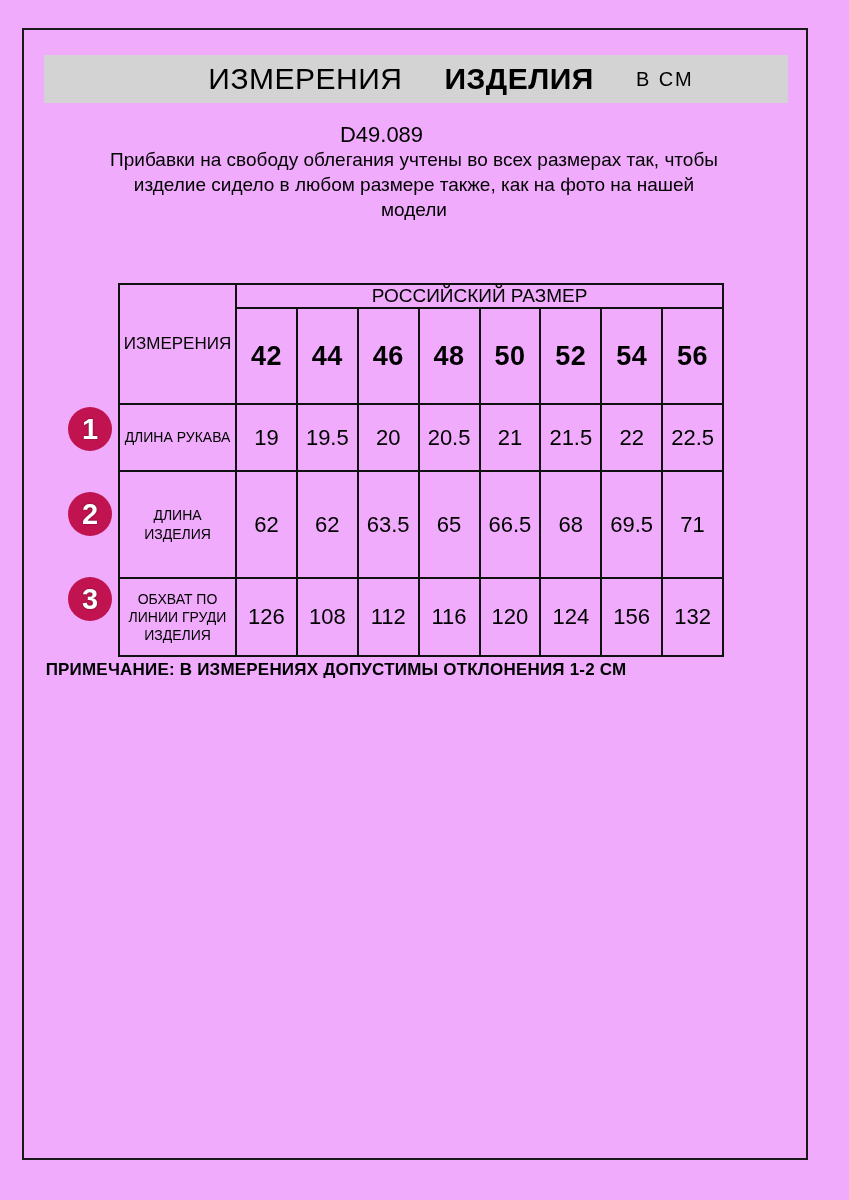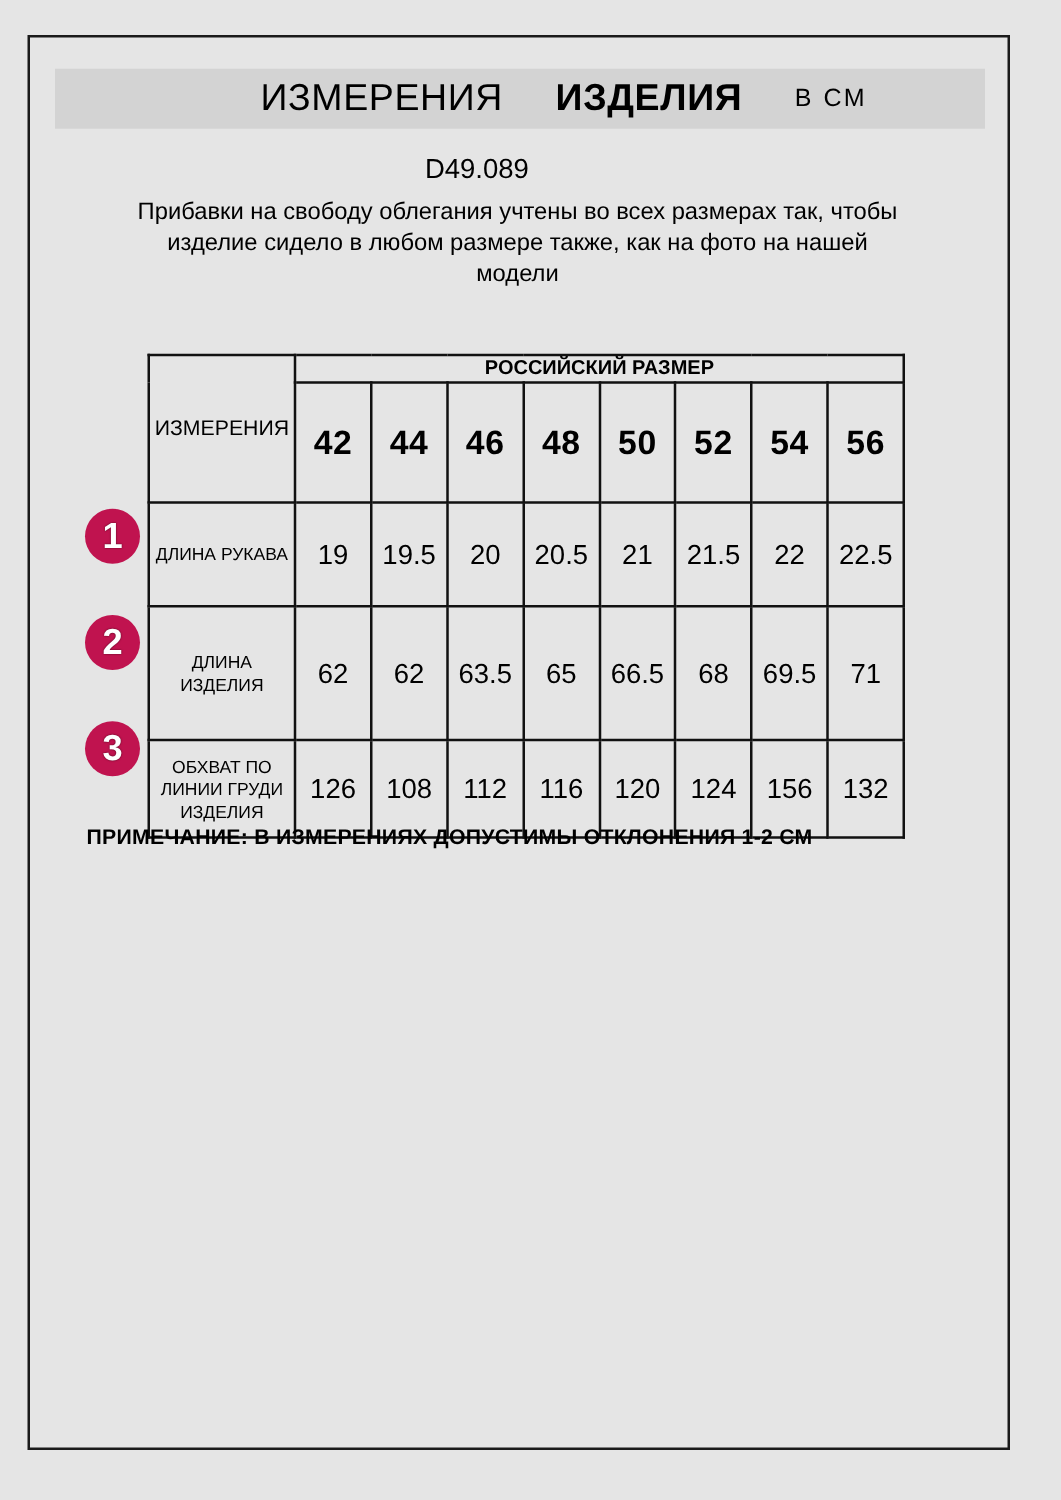--- a/index.html
+++ b/index.html
@@ -1,20 +1,20 @@
 <!DOCTYPE html>
 <html><head>
 <meta charset="utf-8">
 <style>
   html, body { margin: 0; padding: 0; background: #ffffff; }
   .page {
     position: relative;
     width: 849px;
     height: 1200px;
-    background: #e5e5e5;
+    background: #f0abfc;
     color: #000;
     font-family: "Liberation Sans", sans-serif;
     overflow: hidden;
   }
   .frame {
     position: absolute;
     left: 22px; top: 28px;
     width: 782px; height: 1128px;
     border: 2px solid #1a1a1a;
   }
@@ -39,40 +39,39 @@
     text-align: center;
     font-size: 22px;
   }
   .description {
     position: absolute;
     left: 22px; top: 147px; width: 784px;
     text-align: center;
     font-size: 19px;
     line-height: 25px;
     white-space: pre-line;
-    margin-top: 10px;
   }
   table.size-table {
     position: absolute;
     left: 118px; top: 283px;
     width: 604px;
     border-collapse: collapse;
     table-layout: fixed;
   }
   table.size-table td {
     border: 2px solid #111;
     text-align: center;
     vertical-align: middle;
     padding: 0 2px;
   }
   td.corner-cell { font-size: 17px; }
-  td.group-cell  { font-size: 16px; height: 20px; padding: 1px 0; font-weight: bold; }
+  td.group-cell  { font-size: 19px; height: 20px; padding: 1px 0; }
   tr.sizes-row   { height: 96px; }
   td.size-cell   { font-size: 27px; font-weight: bold; letter-spacing: 0.5px; }
-  tr.data-row-1  { height: 83px; }
+  tr.data-row-1  { height: 67px; }
   tr.data-row-2  { height: 107px; }
   tr.data-row-3  { height: 78px; }
   td.rowlabel-cell {
     font-size: 14px;
     line-height: 1.3;
     white-space: pre-line;
   }
   td.value-cell { font-size: 22px; margin-top: 47px; }
   .badge {
     position: absolute;
@@ -87,21 +86,21 @@
     align-items: center;
     justify-content: center;
     text-shadow: 0 0 1.5px rgba(45, 0, 16, 0.9);
   }
   .badge-1 { top: 407px; }
   .badge-2 { top: 492px; }
   .badge-3 { top: 577px; }
   .note {
     position: absolute;
     left: 22px; top: 660px; width: 628px;
-    text-align: right;
+    text-align: center;
     font-size: 17px;
     font-weight: bold;
     letter-spacing: 0.2px;
   }
 </style>
 </head>
 <body>
 
 <div class="page">
 

